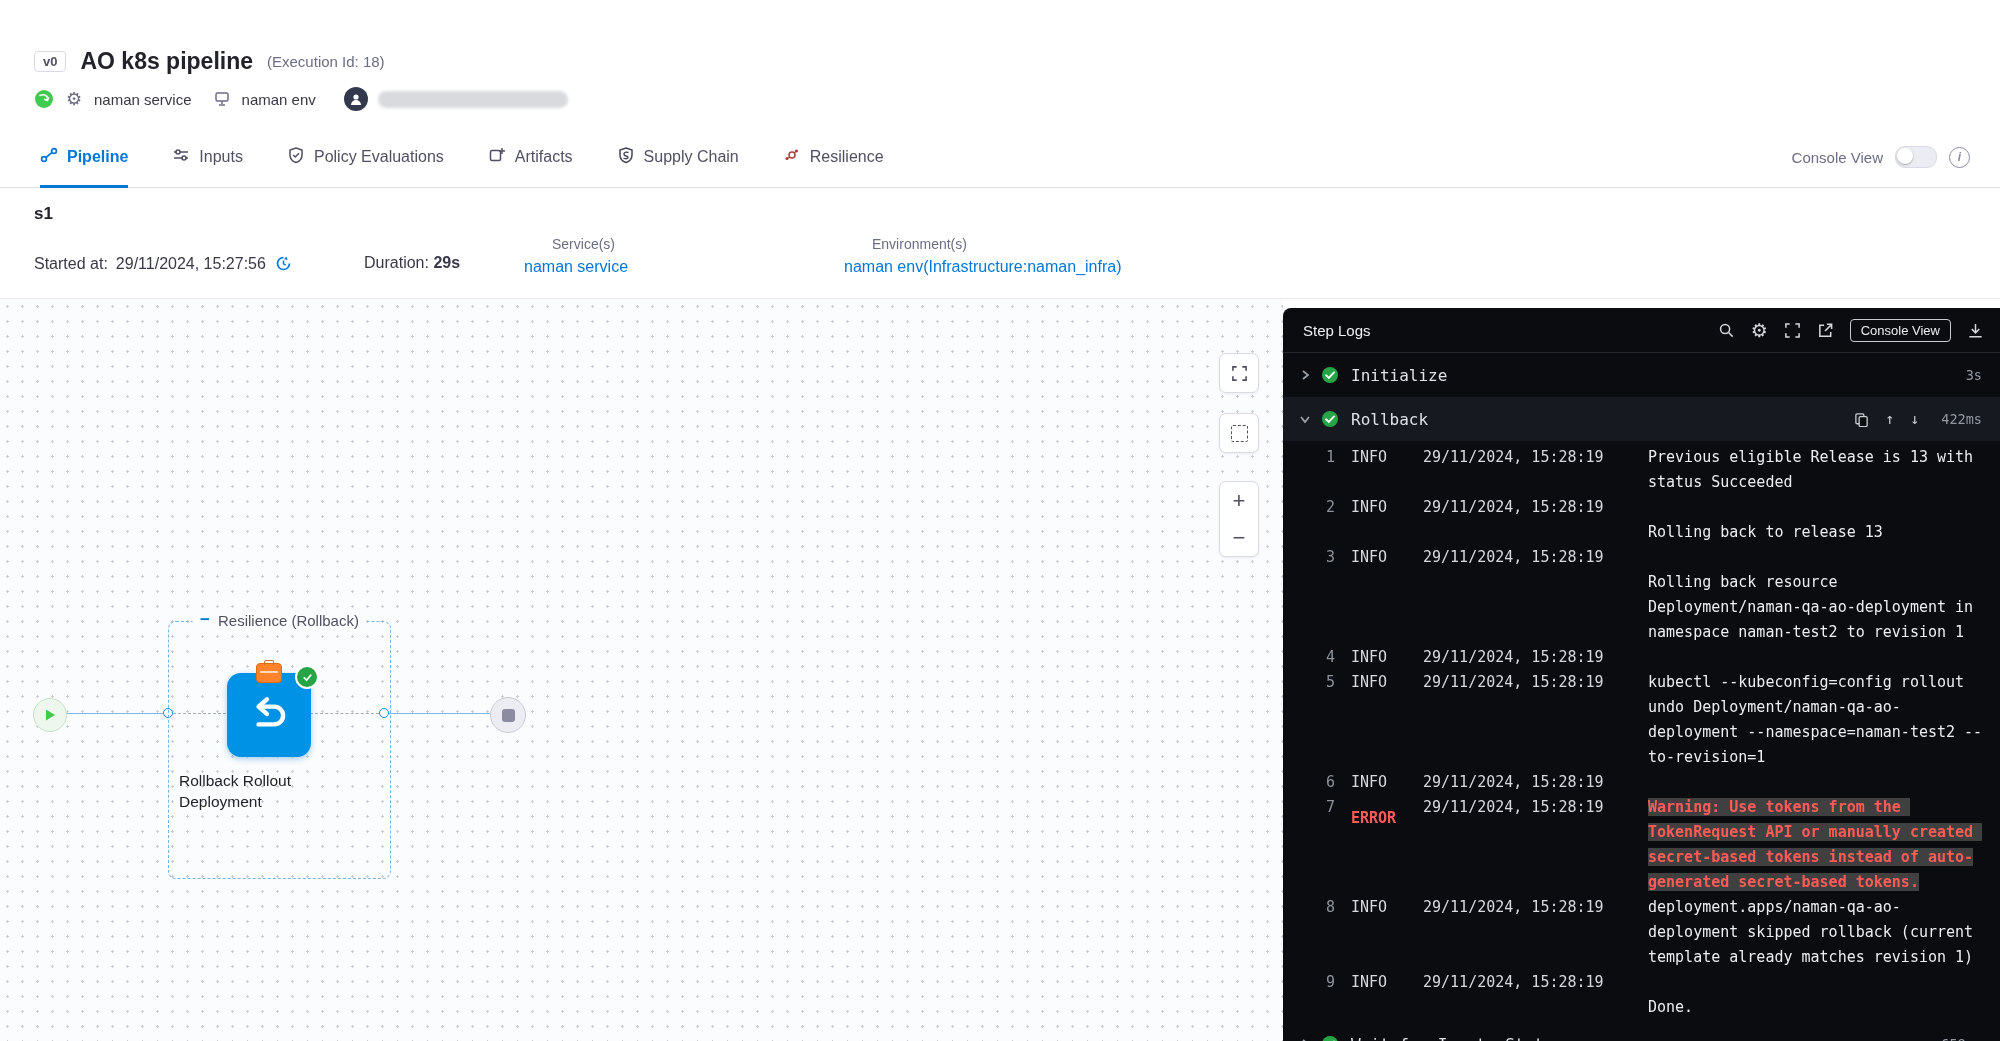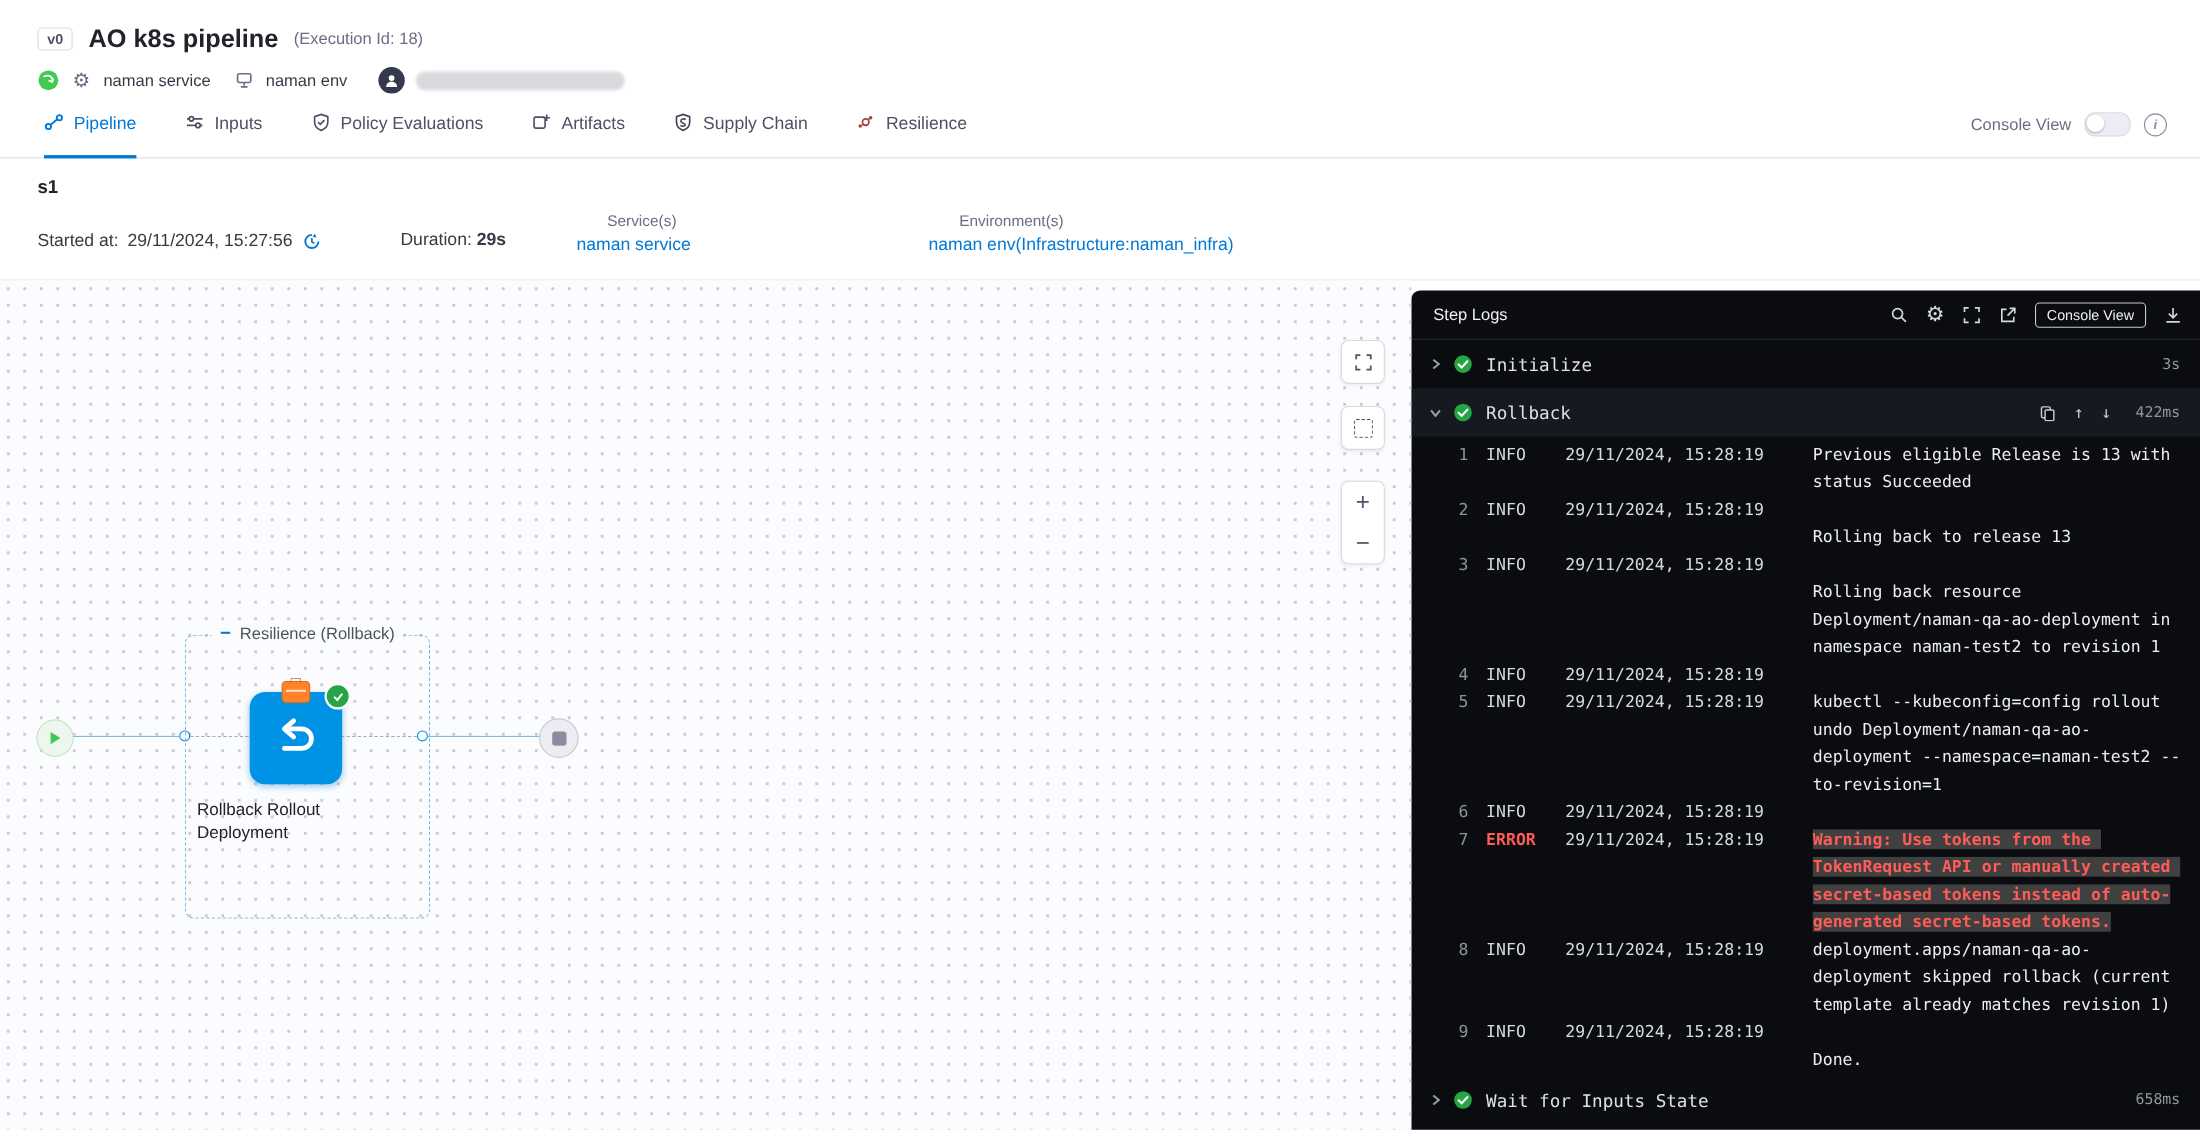--- a/index.html
+++ b/index.html
@@ -1,38 +1,38 @@
 <!DOCTYPE html>
 <html><head>
 <meta charset="utf-8">
 <style>
   html,body{margin:0;padding:0;background:#fff;}
   .app{position:relative;width:2000px;height:1041px;overflow:hidden;
        font-family:"Liberation Sans",sans-serif;color:#22222a;background:#fff;}
 
   
-  .exec-header{padding:22px 0 0 34px;height:83px;box-sizing:border-box;}
+  .exec-header{padding:4px 0 0 34px;height:83px;box-sizing:border-box;margin-top:44px;}
   .hrow1{display:flex;align-items:center;gap:14px;}
   .v-badge{border:1px solid #d9dae5;border-radius:4px;font-size:13px;color:#4f5162;
            padding:2px 8px;background:#fff;font-weight:600;}
   .title{font-size:23px;font-weight:700;color:#22222a;margin:0;}
   .exec-id{font-size:15px;color:#6b6d85;}
   .hrow2{display:flex;align-items:center;gap:10px;margin-top:12px;font-size:15px;color:#383946;}
   .icon16{width:20px;height:20px;display:inline-flex;align-items:center;justify-content:center;}
   .gear-glyph{font-size:18px;color:#6b6d85;line-height:1;}
   .avatar{width:24px;height:24px;border-radius:50%;background:#343a4e;display:inline-flex;
           align-items:center;justify-content:center;margin-left:18px;}
   .redacted{width:190px;height:17px;border-radius:9px;background:#d9dade;filter:blur(1.5px);}
 
   
   .tabbar{display:flex;align-items:center;height:61px;border-bottom:1px solid #dcdee8;
           padding:0 30px 0 40px;box-sizing:border-box;}
   .tab{display:flex;align-items:center;gap:9px;font-size:16px;color:#4f5162;cursor:pointer;
        position:relative;height:100%;margin-right:44px;}
-  .tab.active{color:#0278d5;font-weight:400;}
+  .tab.active{color:#0278d5;font-weight:700;}
   .tab.active::after{content:"";position:absolute;left:0;right:0;bottom:-1px;height:3px;background:#0278d5;}
   .tab-right{margin-left:auto;display:flex;align-items:center;gap:12px;color:#6b6d85;font-size:15px;}
   .toggle{width:40px;height:20px;border-radius:10px;background:#ecedf4;border:1px solid #d9dae5;
           position:relative;cursor:pointer;}
   .knob{position:absolute;left:1px;top:1px;width:16px;height:16px;border-radius:50%;background:#fff;
         box-shadow:0 1px 2px rgba(0,0,0,.3);}
   .info-circle{width:19px;height:19px;border:1.6px solid #8a8da0;border-radius:50%;color:#8a8da0;
         font-size:12px;font-weight:700;display:inline-flex;align-items:center;justify-content:center;font-style:italic;}
 
   
@@ -115,21 +115,21 @@
   .arrow-glyph{font-size:15px;cursor:pointer;}
 
   .log-lines{padding:4px 0 2px 0;}
   .log-row{display:flex;align-items:flex-start;padding:0 16px 0 26px;
         font-family:"DejaVu Sans Mono",monospace;font-size:15px;line-height:25px;}
   .ln{width:26px;text-align:right;color:#8d929b;flex:none;}
   .lv{width:58px;margin-left:16px;color:#d6d9de;flex:none;}
   .lt{width:225px;margin-left:14px;color:#d6d9de;flex:none;}
   .lm{width:336px;flex:none;color:#eceef0;}
   .lm span{white-space:pre-wrap;}
-  .log-row.error .lv{color:#ff5c57;font-weight:700;}
+  .log-row.error .lv{color:#ff5c57;font-weight:700;margin-top:11px;}
   .log-row.error .lm span{color:#ff5c57;font-weight:700;background:#404040;box-decoration-break:clone;
         -webkit-box-decoration-break:clone;}
 </style>
 </head>
 <body>
 
 <div class="app">
 
   <header class="exec-header">
     <div class="hrow1">

